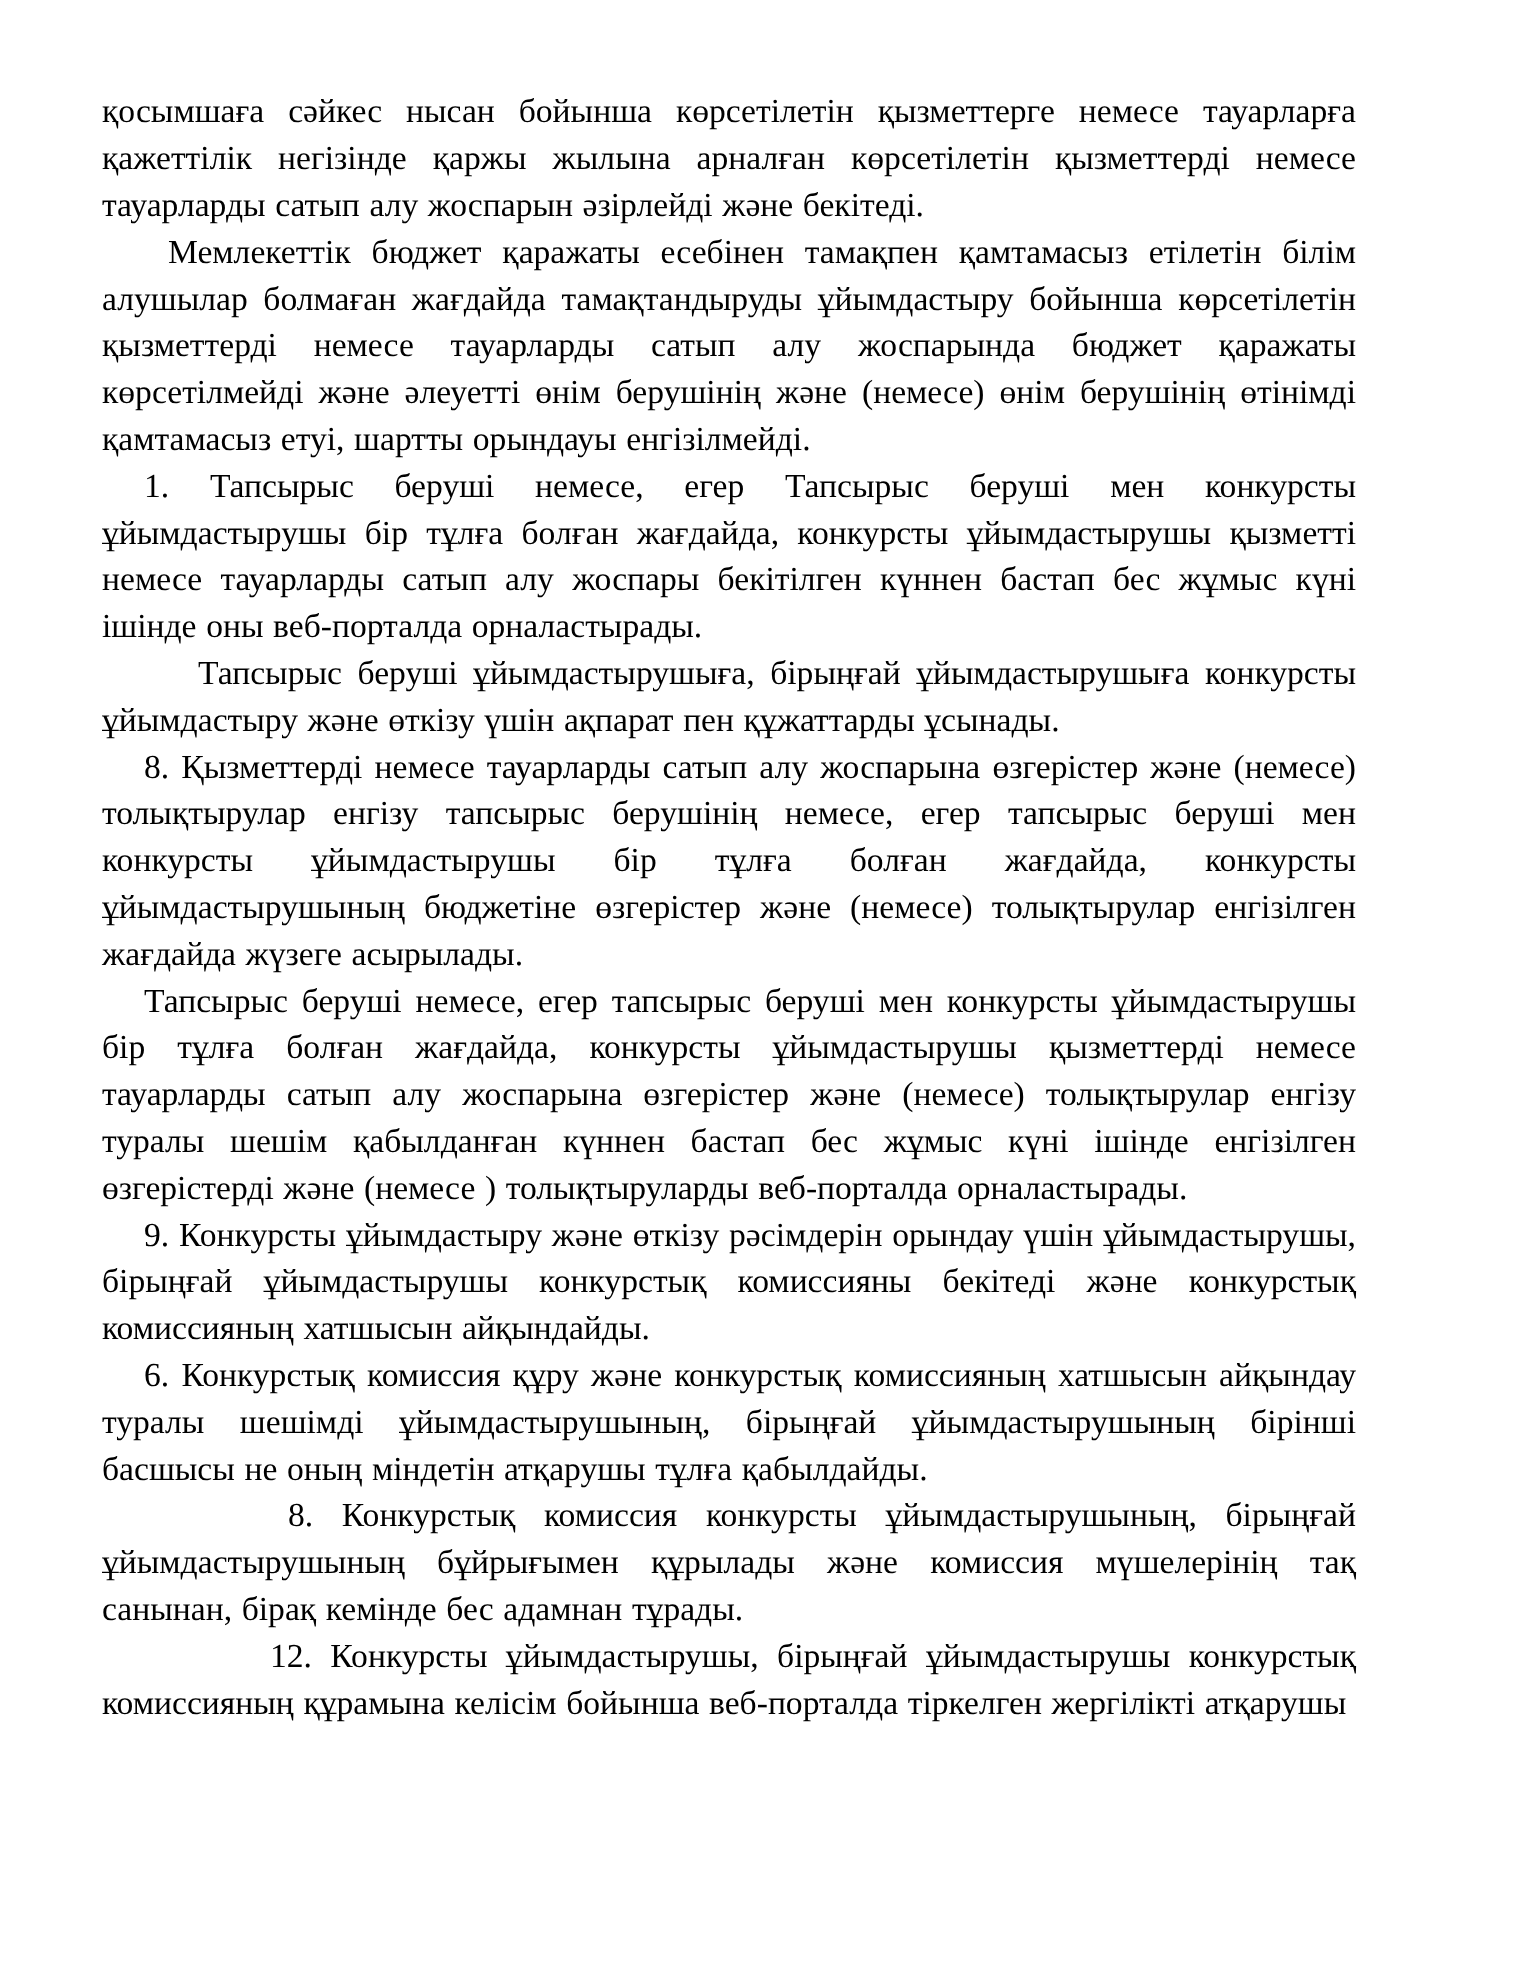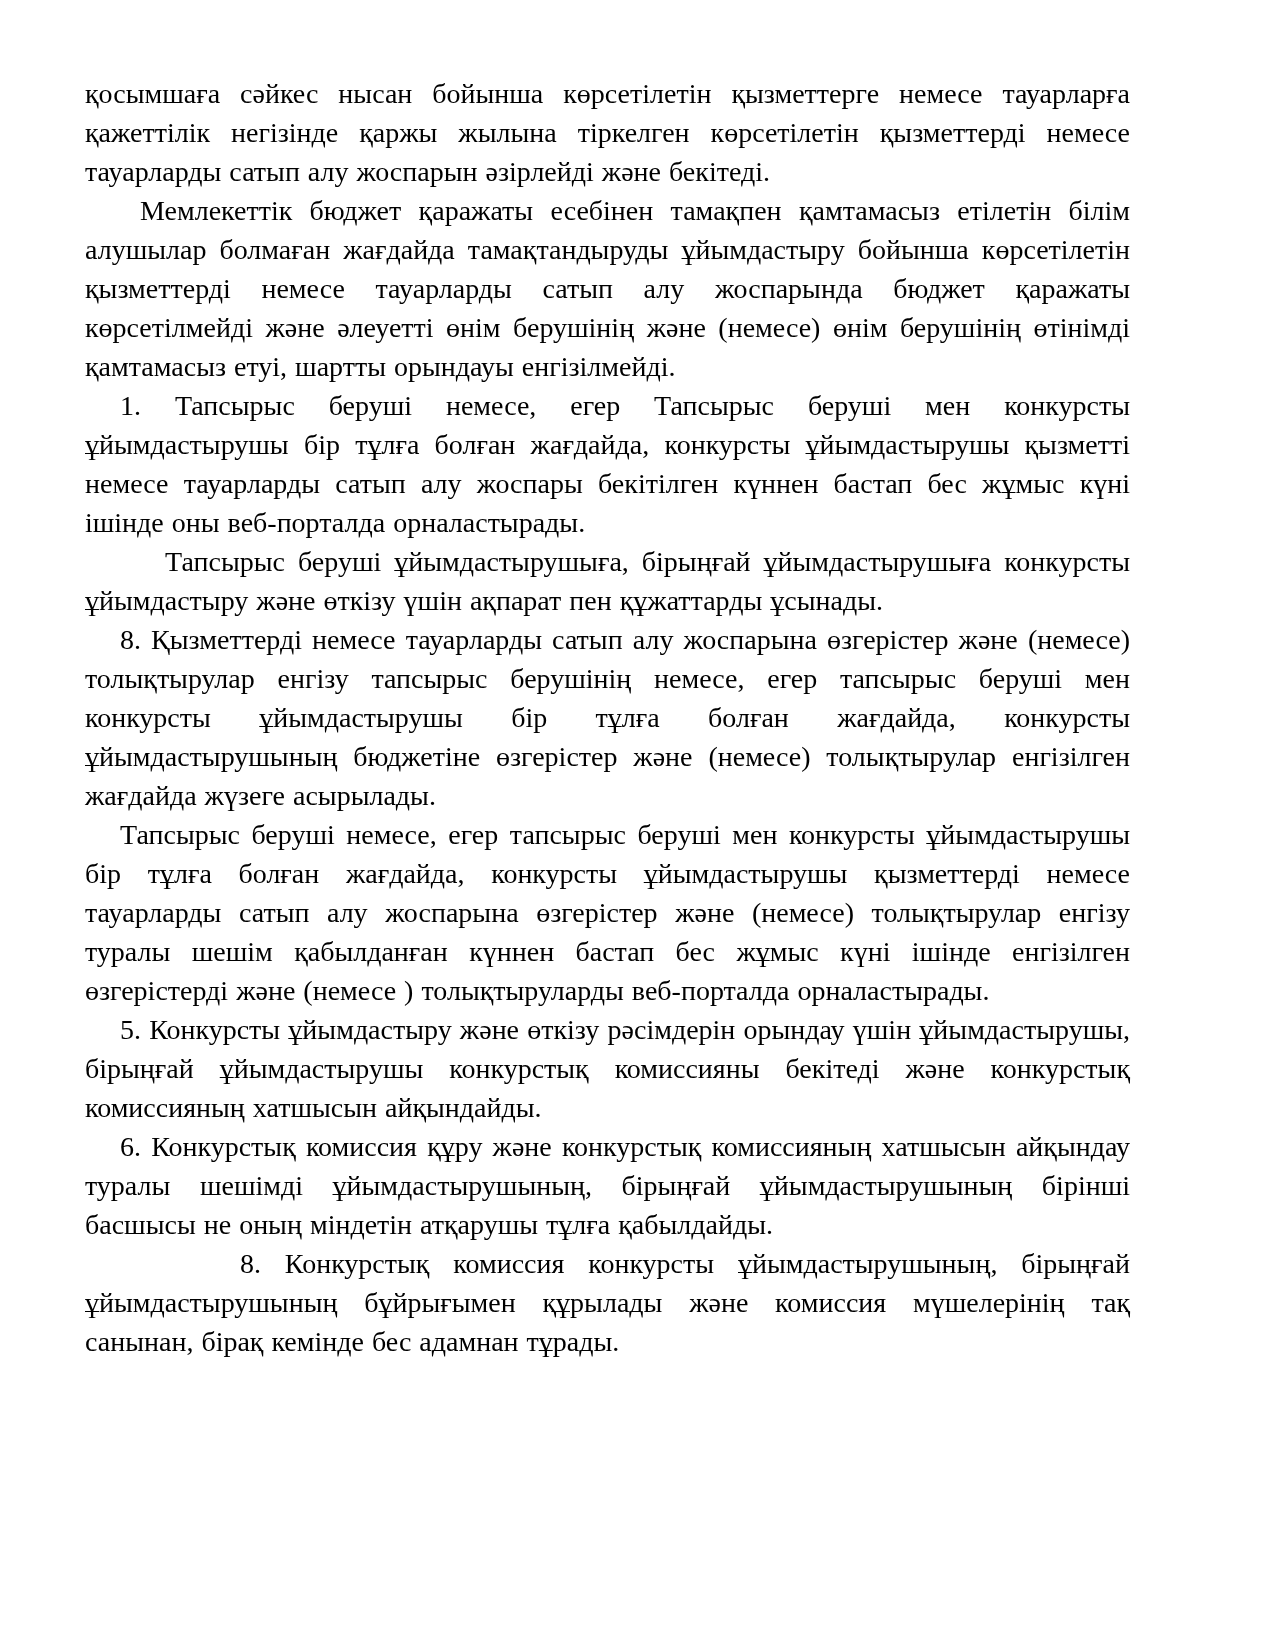--- a/index.html
+++ b/index.html
@@ -32,22 +32,23 @@
   .ind-35  { text-indent: 35px; }
   .ind-55  { text-indent: 55px; }
   .ind-80  { text-indent: 80px; }
   .ind-140 { text-indent: 140px; }
   .ind-155 { text-indent: 155px; }
 </style>
 </head>
 <body>
 
 <div class="page">
-  <p class="ind-0">қосымшаға сәйкес нысан бойынша көрсетілетін қызметтерге немесе тауарларға қажеттілік негізінде қаржы жылына тіркелген көрсетілетін қызметтерді немесе тауарларды сатып алу жоспарын әзірлейді және бекітеді.</p>
+  <p class="ind-0">қосымшаға сәйкес нысан бойынша көрсетілетін қызметтерге немесе тауарларға қажеттілік негізінде қаржы жылына арналған көрсетілетін қызметтерді немесе тауарларды сатып алу жоспарын әзірлейді және бекітеді.</p>
   <p class="ind-55">Мемлекеттік бюджет қаражаты есебінен тамақпен қамтамасыз етілетін білім алушылар болмаған жағдайда тамақтандыруды ұйымдастыру бойынша көрсетілетін қызметтерді немесе тауарларды сатып алу жоспарында бюджет қаражаты көрсетілмейді және әлеуетті өнім берушінің және (немесе) өнім берушінің өтінімді қамтамасыз етуі, шартты орындауы енгізілмейді.</p>
   <p class="ind-35">1. Тапсырыс беруші немесе, егер Тапсырыс беруші мен конкурсты ұйымдастырушы бір тұлға болған жағдайда, конкурсты ұйымдастырушы қызметті немесе тауарларды сатып алу жоспары бекітілген күннен бастап бес жұмыс күні ішінде оны веб-порталда орналастырады.</p>
   <p class="ind-80">Тапсырыс беруші ұйымдастырушыға, бірыңғай ұйымдастырушыға конкурсты ұйымдастыру және өткізу үшін ақпарат пен құжаттарды ұсынады.</p>
   <p class="ind-35">8. Қызметтерді немесе тауарларды сатып алу жоспарына өзгерістер және (немесе) толықтырулар енгізу тапсырыс берушінің немесе, егер тапсырыс беруші мен конкурсты ұйымдастырушы бір тұлға болған жағдайда, конкурсты ұйымдастырушының бюджетіне өзгерістер және (немесе) толықтырулар енгізілген жағдайда жүзеге асырылады.</p>
   <p class="ind-35">Тапсырыс беруші немесе, егер тапсырыс беруші мен конкурсты ұйымдастырушы бір тұлға болған жағдайда, конкурсты ұйымдастырушы қызметтерді немесе тауарларды сатып алу жоспарына өзгерістер және (немесе) толықтырулар енгізу туралы шешім қабылданған күннен бастап бес жұмыс күні ішінде енгізілген өзгерістерді және (немесе ) толықтыруларды веб-порталда орналастырады.</p>
-  <p class="ind-35">5. Конкурсты ұйымдастыру және өткізу рәсімдерін орындау үшін ұйымдастырушы, бірыңғай ұйымдастырушы конкурстық комиссияны бекітеді және конкурстық комиссияның хатшысын айқындайды.</p>
+  <p class="ind-35">9. Конкурсты ұйымдастыру және өткізу рәсімдерін орындау үшін ұйымдастырушы, бірыңғай ұйымдастырушы конкурстық комиссияны бекітеді және конкурстық комиссияның хатшысын айқындайды.</p>
   <p class="ind-35">6. Конкурстық комиссия құру және конкурстық комиссияның хатшысын айқындау туралы шешімді ұйымдастырушының, бірыңғай ұйымдастырушының бірінші басшысы не оның міндетін атқарушы тұлға қабылдайды.</p>
   <p class="ind-155">8. Конкурстық комиссия конкурсты ұйымдастырушының, бірыңғай ұйымдастырушының бұйрығымен құрылады және комиссия мүшелерінің тақ санынан, бірақ кемінде бес адамнан тұрады.</p>
+  <p class="ind-140">12. Конкурсты ұйымдастырушы, бірыңғай ұйымдастырушы конкурстық комиссияның құрамына келісім бойынша веб-порталда тіркелген жергілікті атқарушы</p>
 </div>
 
 </body></html>

